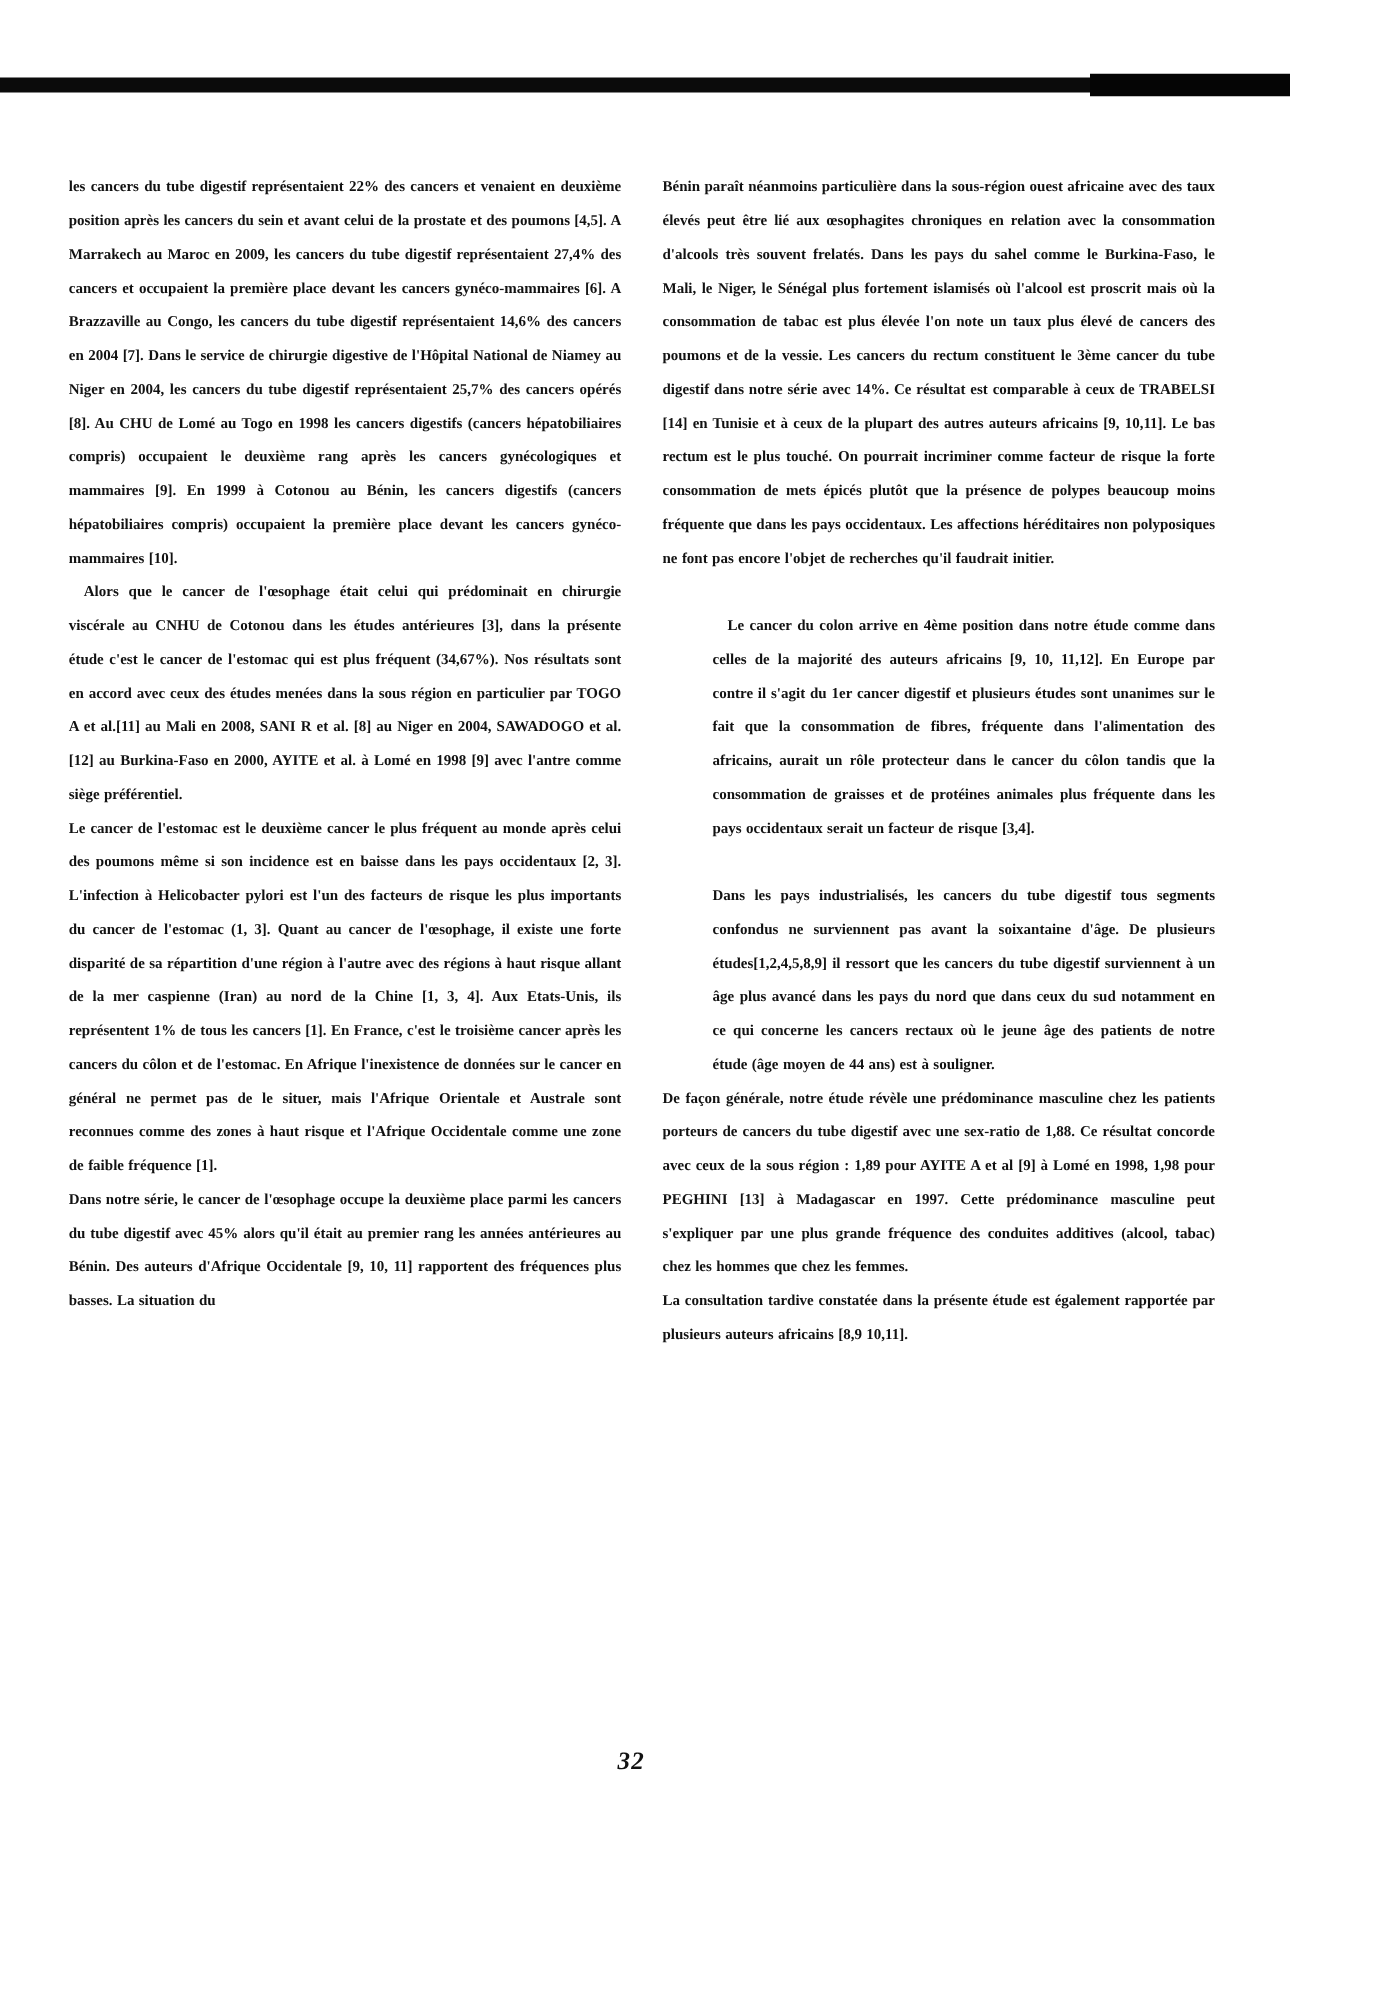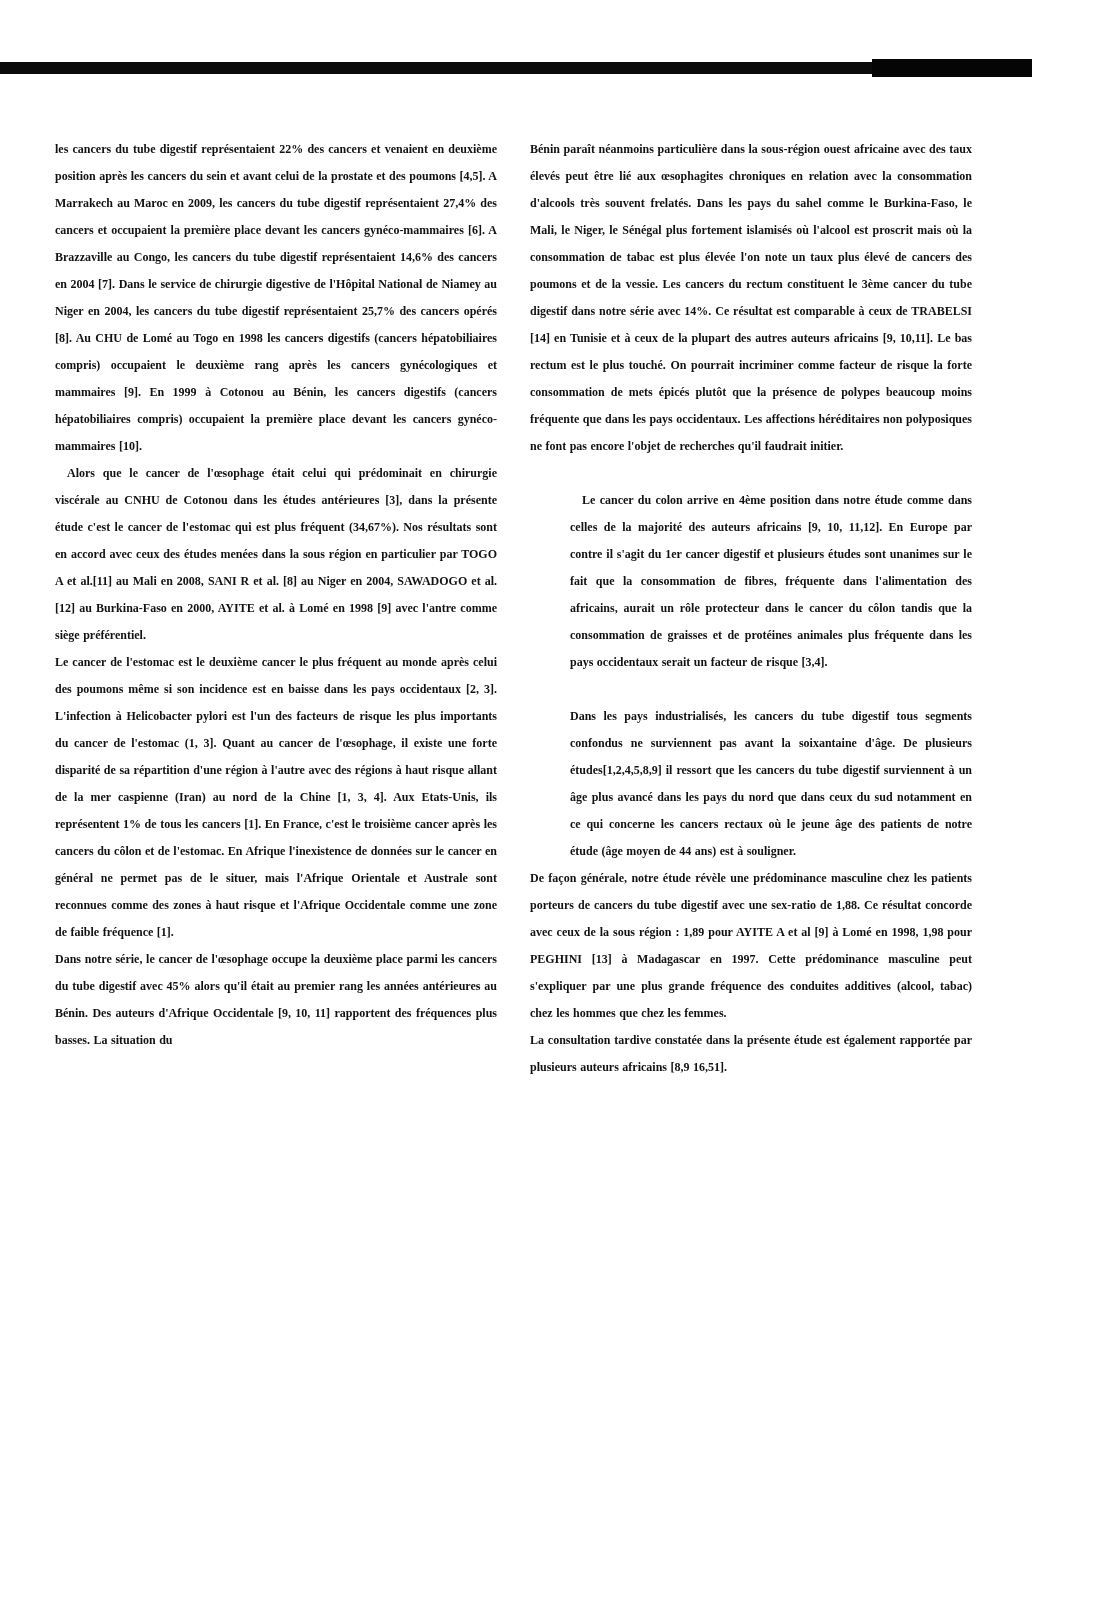--- a/index.html
+++ b/index.html
@@ -76,17 +76,18 @@
     <p class="para indent">Alors que le cancer de l'œsophage était celui qui prédominait en chirurgie viscérale au CNHU de Cotonou dans les études antérieures [3], dans la présente étude c'est le cancer de l'estomac qui est plus fréquent (34,67%). Nos résultats sont en accord avec ceux des études menées dans la sous région en particulier par TOGO A et al.[11] au Mali en 2008, SANI R et al. [8] au Niger en 2004, SAWADOGO et al.[12] au Burkina-Faso en 2000, AYITE et al. à Lomé en 1998 [9] avec l'antre comme siège préférentiel.</p>
     <p class="para">Le cancer de l'estomac est le deuxième cancer le plus fréquent au monde après celui des poumons même si son incidence est en baisse dans les pays occidentaux [2, 3]. L'infection à Helicobacter pylori est l'un des facteurs de risque les plus importants du cancer de l'estomac (1, 3]. Quant au cancer de l'œsophage, il existe une forte disparité de sa répartition d'une région à l'autre avec des régions à haut risque allant de la mer caspienne (Iran) au nord de la Chine [1, 3, 4]. Aux Etats-Unis, ils représentent 1% de tous les cancers [1]. En France, c'est le troisième cancer après les cancers du côlon et de l'estomac. En Afrique l'inexistence de données sur le cancer en général ne permet pas de le situer, mais l'Afrique Orientale et Australe sont reconnues comme des zones à haut risque et l'Afrique Occidentale comme une zone de faible fréquence [1].</p>
     <p class="para">Dans notre série, le cancer de l'œsophage occupe la deuxième place parmi les cancers du tube digestif avec 45% alors qu'il était au premier rang les années antérieures au Bénin. Des auteurs d'Afrique Occidentale [9, 10, 11] rapportent des fréquences plus basses. La situation du</p>
   </div>
 
   <div class="col col-right">
     <p class="para">Bénin paraît néanmoins particulière dans la sous-région ouest africaine avec des taux élevés peut être lié aux œsophagites chroniques en relation avec la consommation d'alcools très souvent frelatés. Dans les pays du sahel comme le Burkina-Faso, le Mali, le Niger, le Sénégal plus fortement islamisés où l'alcool est proscrit mais où la consommation de tabac est plus élevée l'on note un taux plus élevé de cancers des poumons et de la vessie. Les cancers du rectum constituent le 3ème cancer du tube digestif dans notre série avec 14%. Ce résultat est comparable à ceux de TRABELSI [14] en Tunisie et à ceux de la plupart des autres auteurs africains [9, 10,11]. Le bas rectum est le plus touché. On pourrait incriminer comme facteur de risque la forte consommation de mets épicés plutôt que la présence de polypes beaucoup moins fréquente que dans les pays occidentaux. Les affections héréditaires non polyposiques ne font pas encore l'objet de recherches qu'il faudrait initier.</p>
     <p class="para gap-before indent">Le cancer du colon arrive en 4ème position dans notre étude comme dans celles de la majorité des auteurs africains [9, 10, 11,12]. En Europe par contre il s'agit du 1er cancer digestif et plusieurs études sont unanimes sur le fait que la consommation de fibres, fréquente dans l'alimentation des africains, aurait un rôle protecteur dans le cancer du côlon tandis que la consommation de graisses et de protéines animales plus fréquente dans les pays occidentaux serait un facteur de risque [3,4].</p>
     <p class="para gap-before">Dans les pays industrialisés, les cancers du tube digestif tous segments confondus ne surviennent pas avant la soixantaine d'âge. De plusieurs études[1,2,4,5,8,9] il ressort que les cancers du tube digestif surviennent à un âge plus avancé dans les pays du nord que dans ceux du sud notamment en ce qui concerne les cancers rectaux où le jeune âge des patients de notre étude (âge moyen de 44 ans) est à souligner.</p>
     <p class="para">De façon générale, notre étude révèle une prédominance masculine chez les patients porteurs de cancers du tube digestif avec une sex-ratio de 1,88. Ce résultat concorde avec ceux de la sous région : 1,89 pour AYITE A et al [9] à Lomé en 1998, 1,98 pour PEGHINI [13] à Madagascar en 1997. Cette prédominance masculine peut s'expliquer par une plus grande fréquence des conduites additives (alcool, tabac) chez les hommes que chez les femmes.</p>
-    <p class="para">La consultation tardive constatée dans la présente étude est également rapportée par plusieurs auteurs africains [8,9 16,51].</p>
+    <p class="para">La consultation tardive constatée dans la présente étude est également rapportée par plusieurs auteurs africains [8,9 10,11].</p>
   </div>
 
+  <div class="page-number">32</div>
 
 </div>
 
 </body></html>

